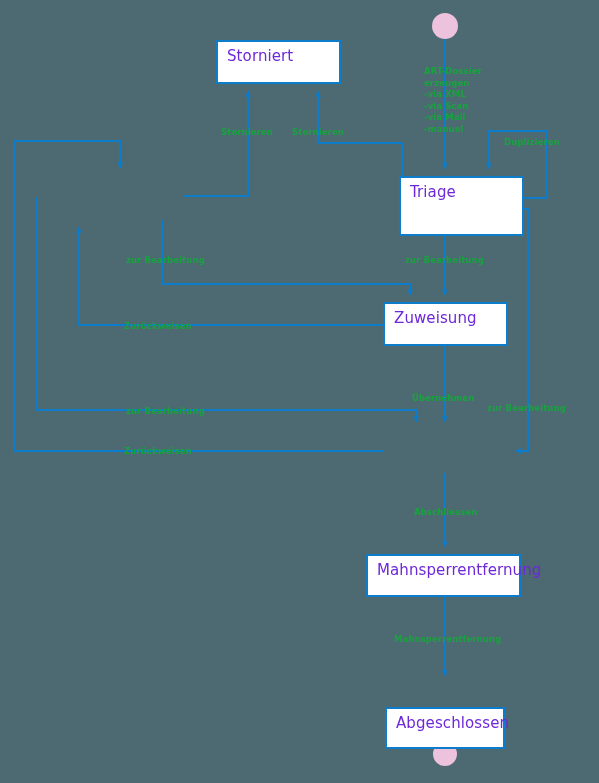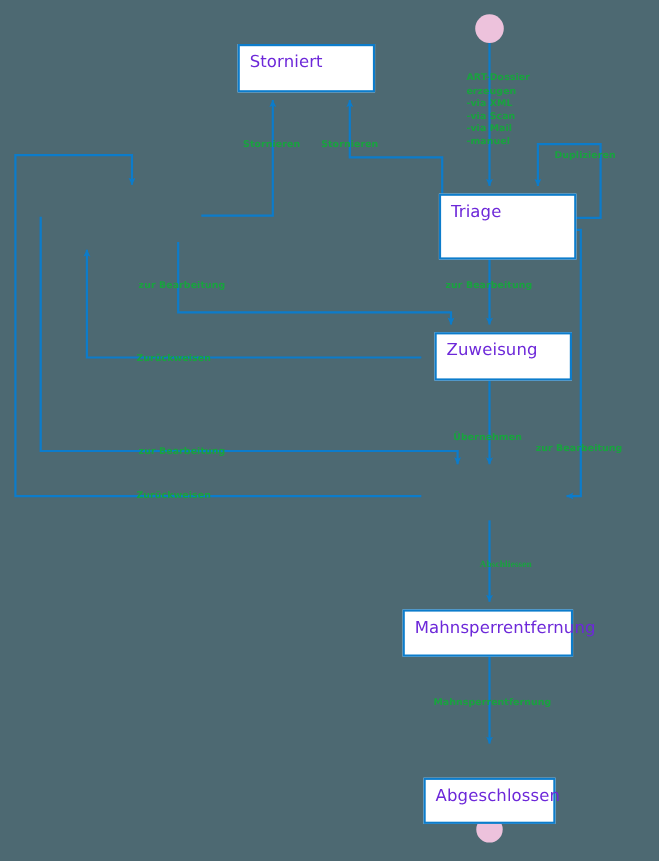--- a/index.html
+++ b/index.html
@@ -105,21 +105,21 @@
 
   <div class="state-box" style="left:216px; top:40px; width:125px; height:44px;">
     <span class="state-label">Storniert</span>
   </div>
 
 
   <div class="state-box" style="left:383px; top:176px; width:125px; height:60px;margin-left:16px;">
     <span class="state-label">Triage</span>
   </div>
 
-  <div class="state-box" style="left:383px; top:302px; width:125px; height:44px;margin-left:12px;">
+  <div class="state-box" style="left:383px; top:302px; width:125px; height:44px;">
     <span class="state-label">Zuweisung</span>
   </div>
 
 
   <div class="state-box" style="left:366px; top:554px; width:155px; height:43px;">
     <span class="state-label">Mahnsperrentfernung</span>
   </div>
 
   <div class="state-box" style="left:385px; top:683px; width:120px; height:42px;margin-top:24px;">
     <span class="state-label">Abgeschlossen</span>
@@ -145,17 +145,17 @@
   <div class="edge-label" style="left:126px; top:255px;">zur Bearbeitung</div>
 
   <div class="edge-label" style="left:124px; top:321px;">Zurückweisen</div>
 
   <div class="edge-label" style="left:126px; top:406px;">zur Bearbeitung</div>
 
   <div class="edge-label" style="left:124px; top:446px;">Zurückweisen</div>
 
   <div class="edge-label" style="left:412px; top:381px;margin-top:12px;">Übernehmen</div>
 
-  <div class="edge-label" style="left:436px; top:507px;font-family:Liberation Serif, serif;">Abschliessen</div>
+  <div class="edge-label" style="left:414px; top:507px;">Abschliessen</div>
 
   <div class="edge-label" style="left:394px; top:634px;">Mahnsperrentfernung</div>
 
 </div>
 
 </body></html>

